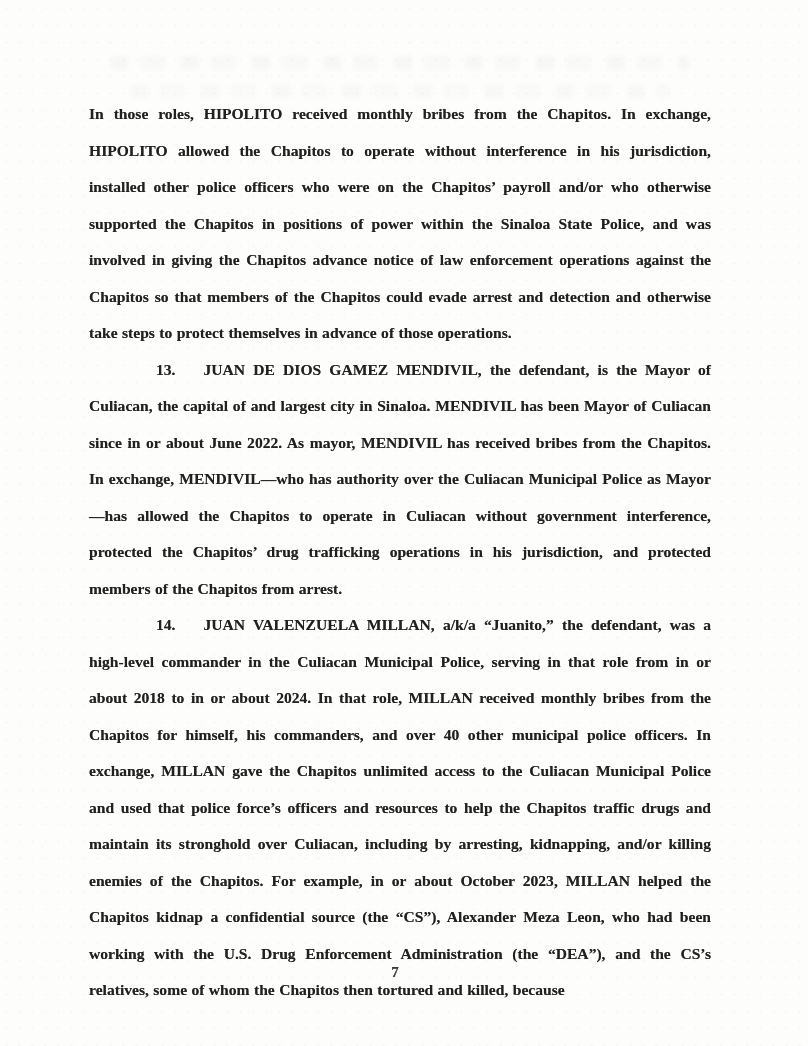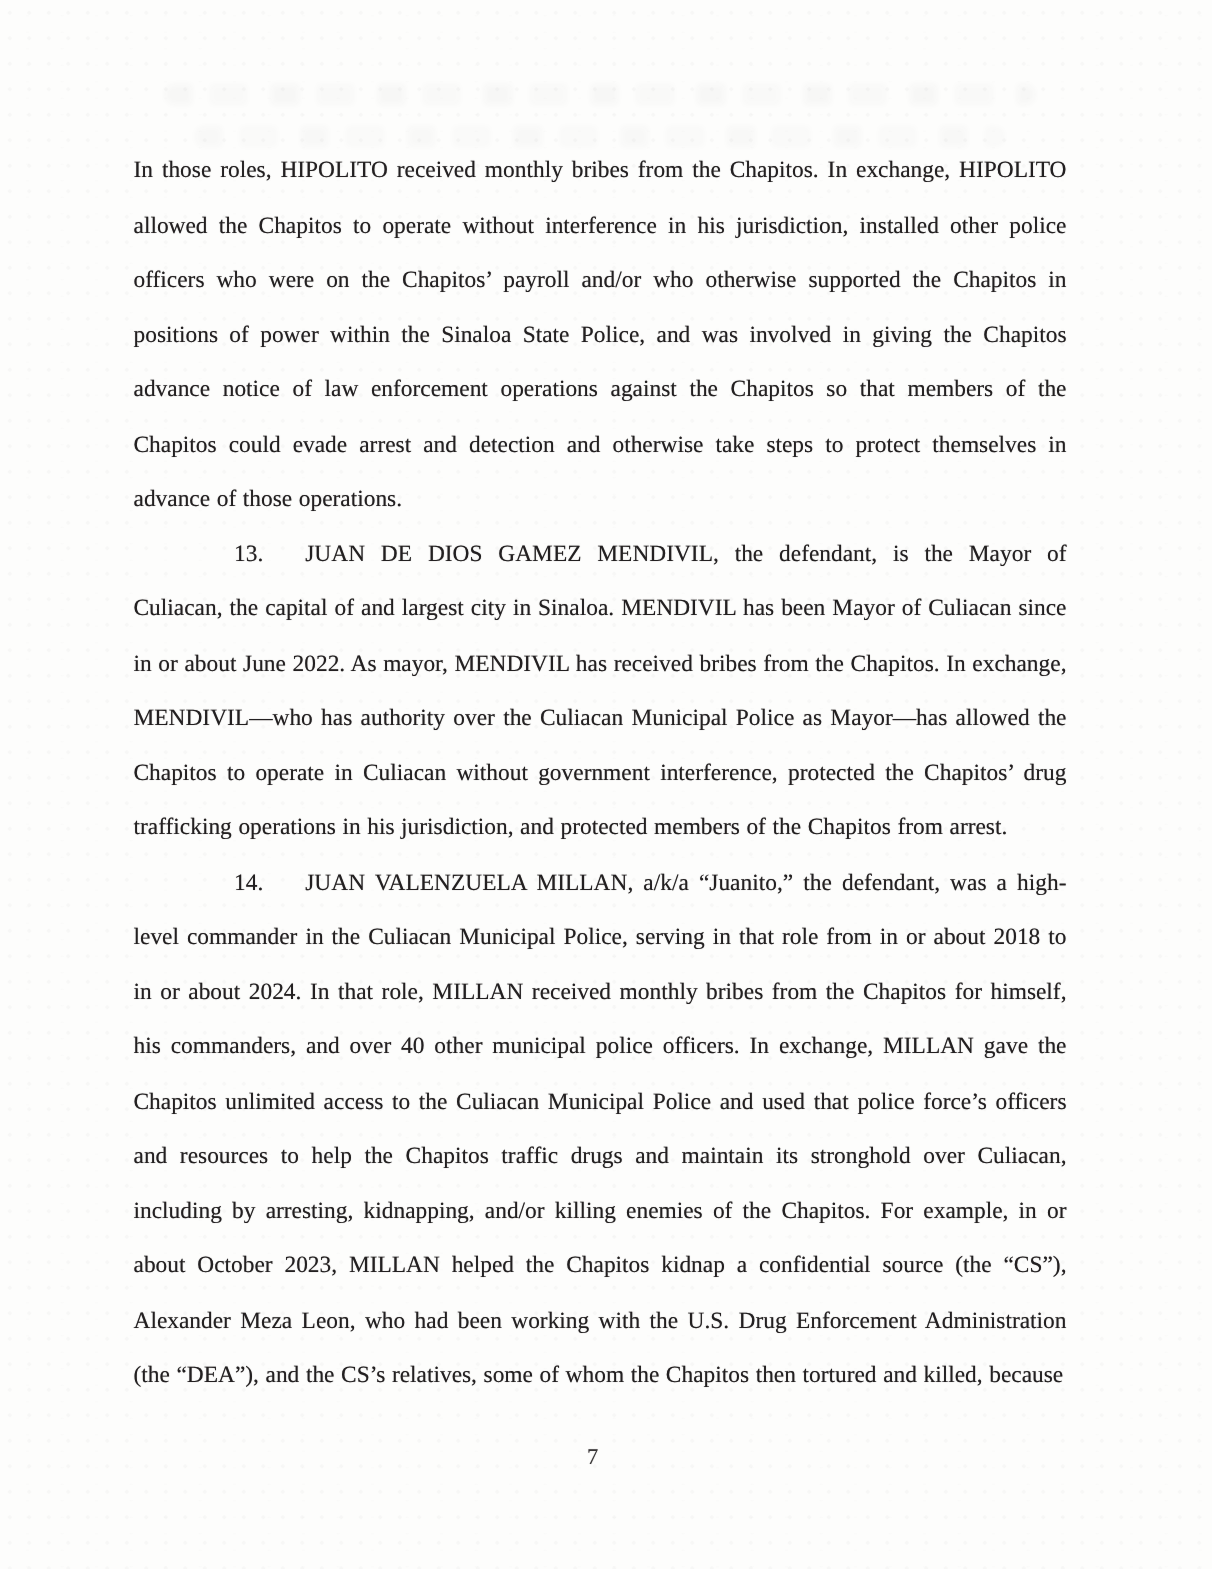--- a/index.html
+++ b/index.html
@@ -13,20 +13,21 @@
     height: 1046px;
     background-color: #fdfdfc;
     
     background-image:
       radial-gradient(rgba(90,90,90,0.035) 1px, transparent 1.2px),
       radial-gradient(rgba(120,120,120,0.025) 1px, transparent 1.2px);
     background-size: 13px 17px, 23px 11px;
     background-position: 0 0, 7px 5px;
     overflow: hidden;
     font-family: "Liberation Serif", "DejaVu Serif", serif;
+    font-weight: bold;
   }
   
   .bleed {
     position: absolute;
     left: 110px;
     width: 580px;
     height: 14px;
     background: repeating-linear-gradient(
       90deg,
       rgba(60,60,60,0.55) 0 18px,

